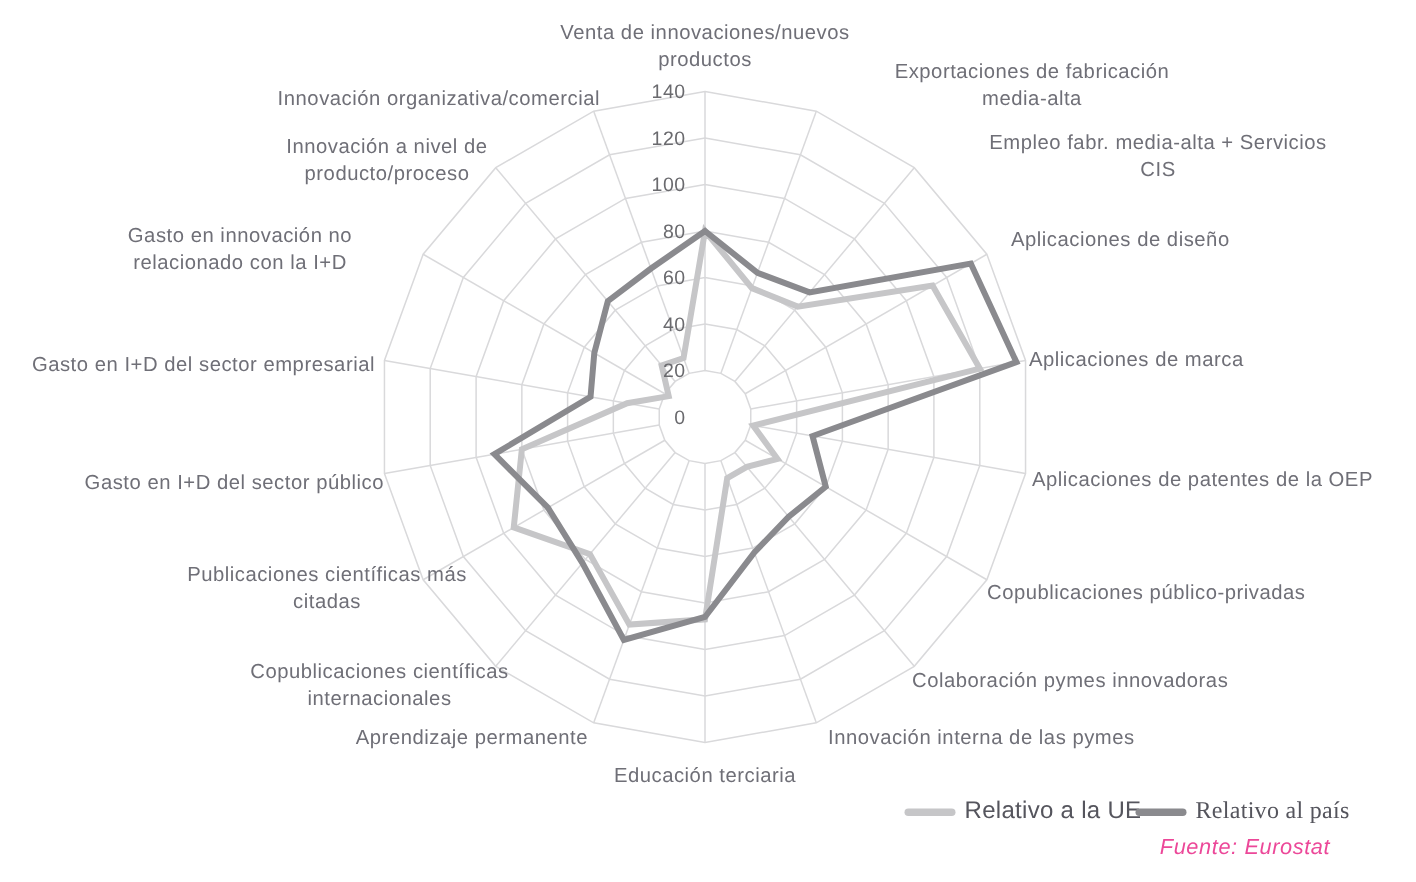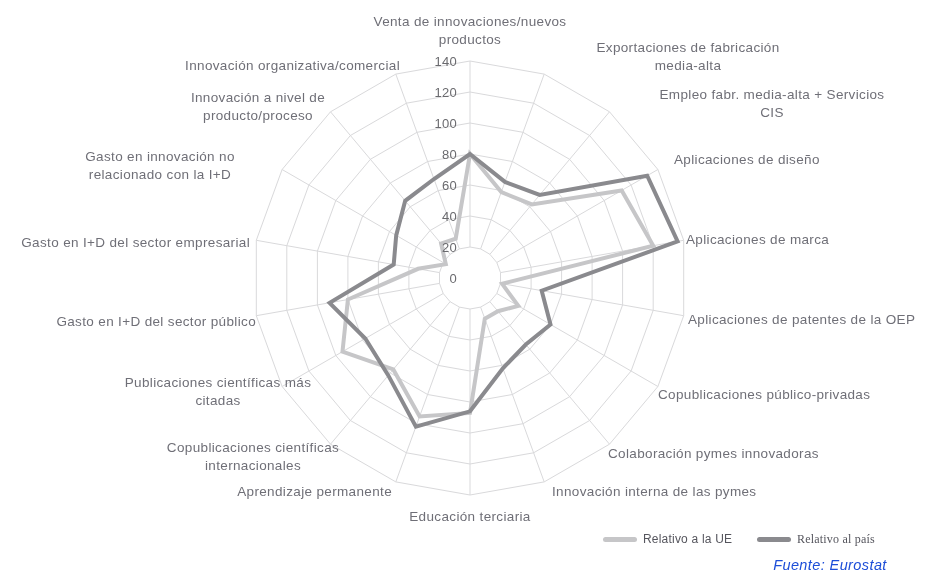--- a/index.html
+++ b/index.html
@@ -3,21 +3,21 @@
 <meta charset="utf-8">
 <style>
   html,body{margin:0;padding:0;background:#fff;}
   .stage{position:relative;width:944px;height:588px;background:#ffffff;overflow:hidden;
          font-family:"Liberation Sans","DejaVu Sans",sans-serif;}
   svg{position:absolute;left:0;top:0;}
   svg text.cat{font-size:13.5px;fill:#6f6f77;letter-spacing:0.35px;}
   svg text.tick{font-size:13px;fill:#6a6a6e;letter-spacing:0.3px;}
   .legend-item{position:absolute;top:532px;display:flex;align-items:center;gap:6px;}
   .swatch{width:34px;height:5px;border-radius:3px;display:inline-block;}
-  .legend-label{font-size:12px;color:#55555d;letter-spacing:0.2px;}
+  .legend-label{font-size:16px;color:#55555d;letter-spacing:0.2px;}
   .source-note{position:absolute;left:730px;top:557px;width:200px;text-align:center;
                font-style:italic;font-size:14.5px;color:#6d6d75;letter-spacing:0.4px;}
 </style>
 </head>
 <body>
 
 <div class="stage">
   <svg id="chart" width="944" height="588" viewBox="0 0 944 588">
       <polygon points="470.0,247.0 480.6,248.9 489.9,254.3 496.8,262.5 500.5,272.6 500.5,283.4 496.8,293.5 489.9,301.7 480.6,307.1 470.0,309.0 459.4,307.1 450.1,301.7 443.2,293.5 439.5,283.4 439.5,272.6 443.2,262.5 450.1,254.3 459.4,248.9" fill="none" stroke="#d9d9db" stroke-width="1"></polygon>
       <polygon points="470.0,216.0 491.2,219.7 509.9,230.5 523.7,247.0 531.1,267.2 531.1,288.8 523.7,309.0 509.9,325.5 491.2,336.3 470.0,340.0 448.8,336.3 430.1,325.5 416.3,309.0 408.9,288.8 408.9,267.2 416.3,247.0 430.1,230.5 448.8,219.7" fill="none" stroke="#d9d9db" stroke-width="1"></polygon>
@@ -78,14 +78,14 @@
     <div class="legend-item" style="left:603px">
       <span class="swatch" style="background: rgb(198, 198, 200);"></span>
       <span class="legend-label" style="color: rgb(85, 85, 93);">Relativo a la UE</span>
     </div>
     <div class="legend-item" style="left:757px">
       <span class="swatch" style="background: rgb(138, 138, 142);"></span>
       <span class="legend-label" style="color: rgb(85, 85, 93); font-family: Liberation Serif, serif;">Relativo al país</span>
     </div>
   </div>
 
-  <div class="source-note" style="color: #1d4ed8;">Fuente: Eurostat</div>
+  <div class="source-note" style="color: #ec4899;">Fuente: Eurostat</div>
 </div>
 
 </body></html>

